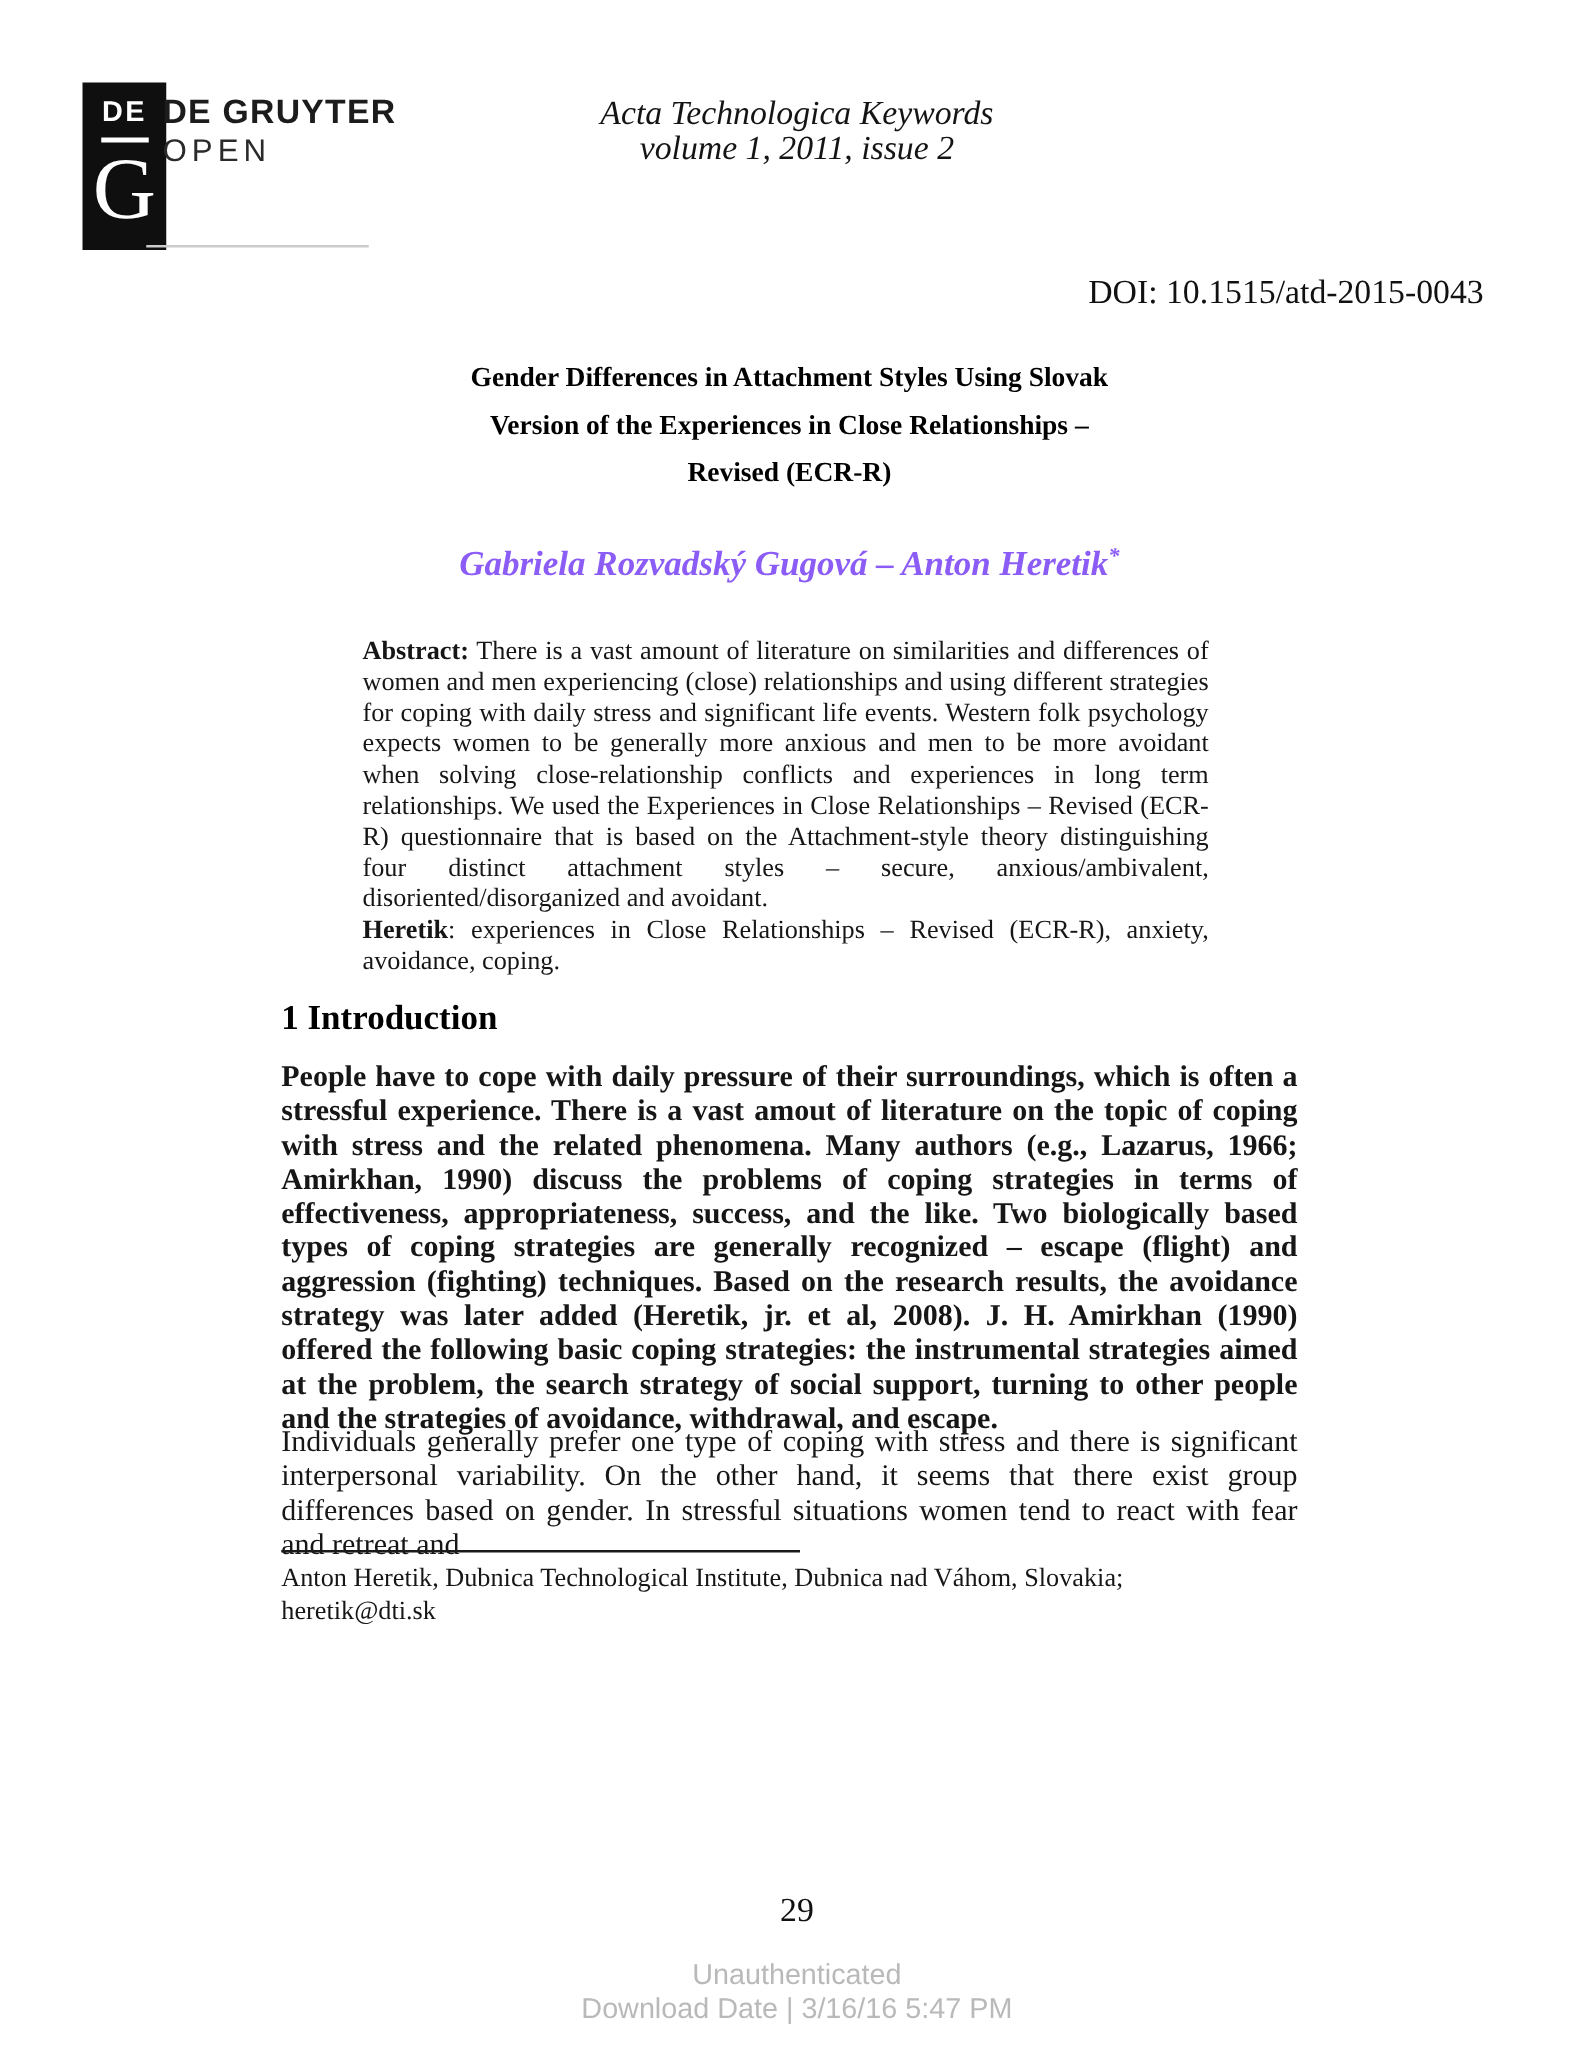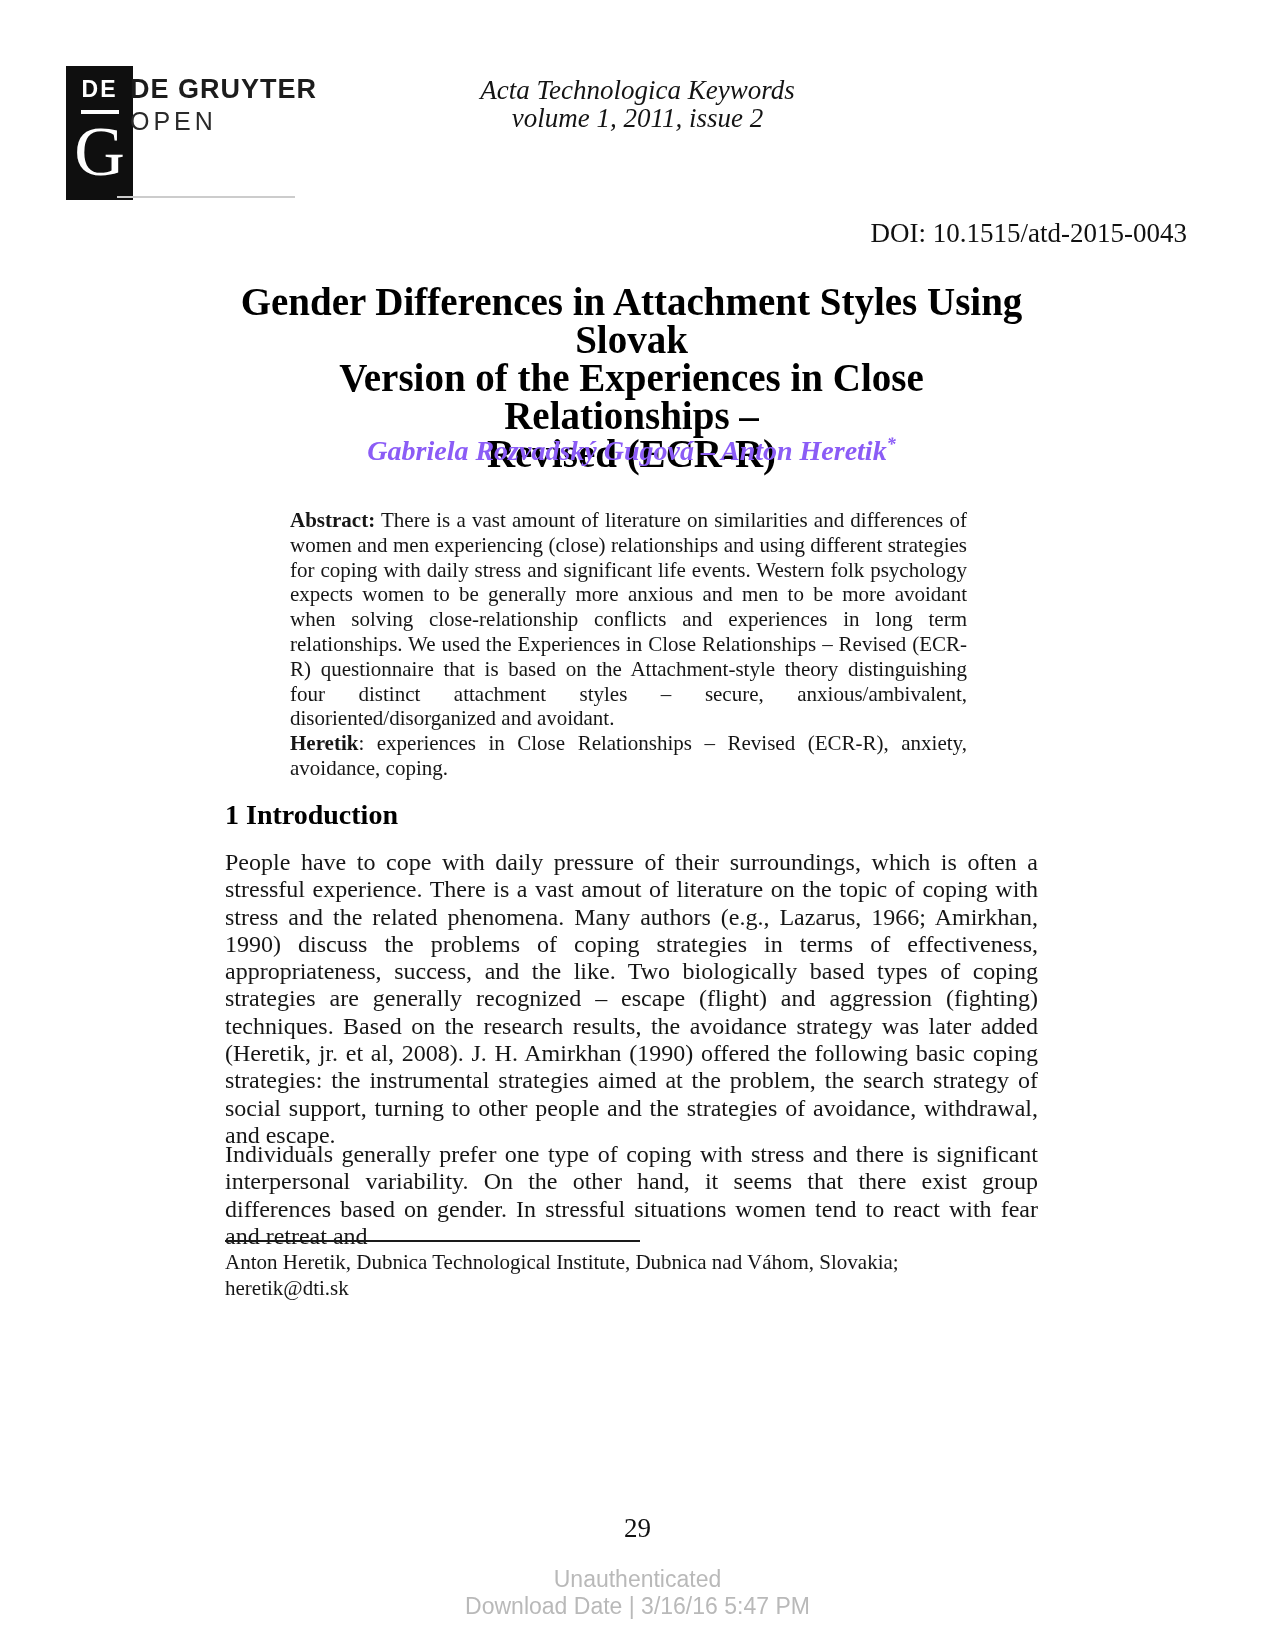--- a/index.html
+++ b/index.html
@@ -56,21 +56,21 @@
   .doi-line {
     position: absolute; right: 88px; top: 218px;
     font-size: 27px; color: #111111;
   }
 
   
   .col { position: absolute; left: 225px; width: 813px; }
 
   .article-title {
     top: 283px; text-align: center;
-    font-weight: bold; font-size: 39px; line-height: 38px;
+    font-weight: bold; font-size: 22px; line-height: 38px;
     color: #000000;
   }
   .authors {
     top: 434px; text-align: center;
     font-weight: bold; font-style: italic; font-size: 28px;
     color: #8b5cf6;
   }
   .authors sup { font-size: 18px; }
 
   .abstract-block {
@@ -89,21 +89,21 @@
 
   .section-heading {
     top: 799px;
     font-weight: bold; font-size: 28px; color: #000000;
   }
 
   .body-para {
     font-size: 24px; line-height: 27.3px;
     text-align: justify; color: #161616;
   }
-  .para1 { top: 849px; }
+  .para1 { top: 849px; font-weight: bold; }
   .para2 { top: 1141px; }
 
   
   .footnote-rule {
     position: absolute; left: 225px; top: 1240px;
     width: 415px; height: 2px; background: #1a1a1a;
   }
   .footnote {
     position: absolute; left: 225px; width: 795px; top: 1250px;
     font-size: 21px; line-height: 25.5px; color: #161616;

